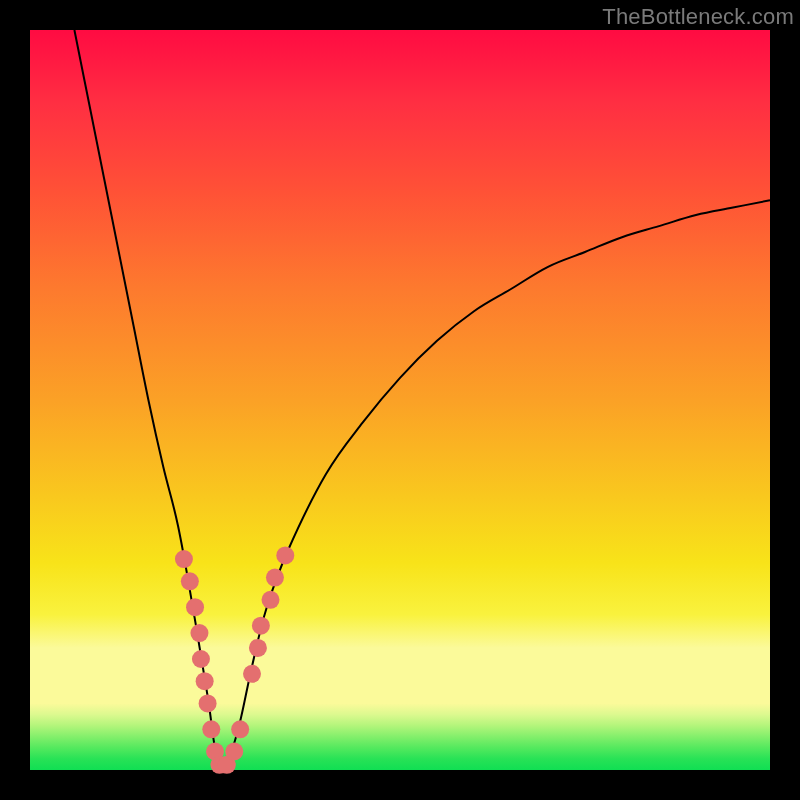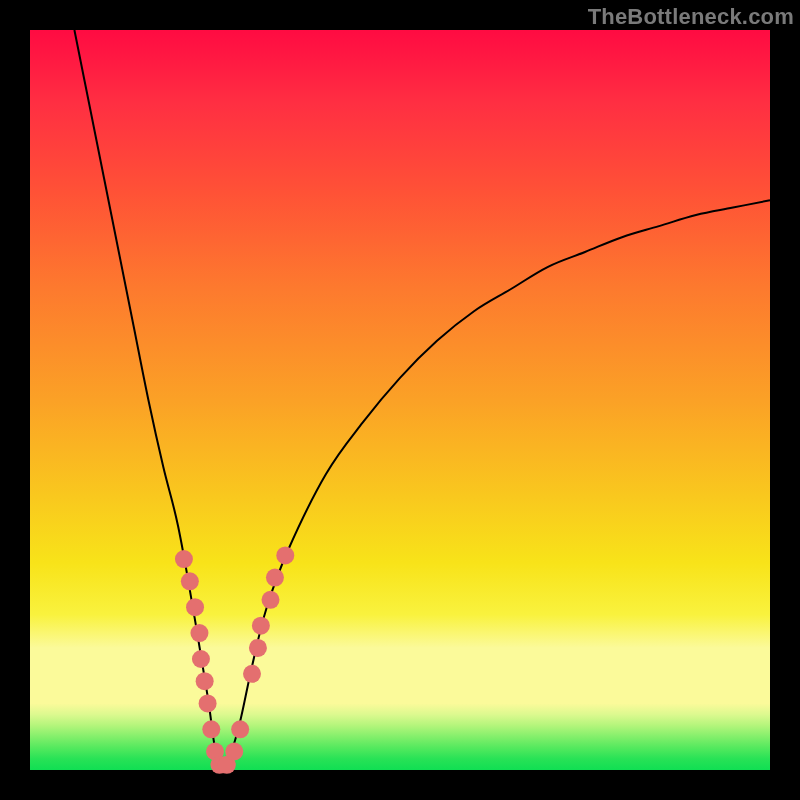--- a/index.html
+++ b/index.html
@@ -45,21 +45,21 @@
       #28e256 98.5%,
       #10df53 100%
     );
   }
   .watermark {
     position: absolute;
     top: 4px;
     right: 6px;
     color: #7a7a7a;
     font-size: 22px;
-    font-weight: 700;
+    font-weight: 400;
     letter-spacing: 0.2px;
     user-select: none;
   }
   svg.curve {
     position: absolute;
     left: 0;
     top: 0;
     width: 740px;
     height: 740px;
     overflow: visible;

